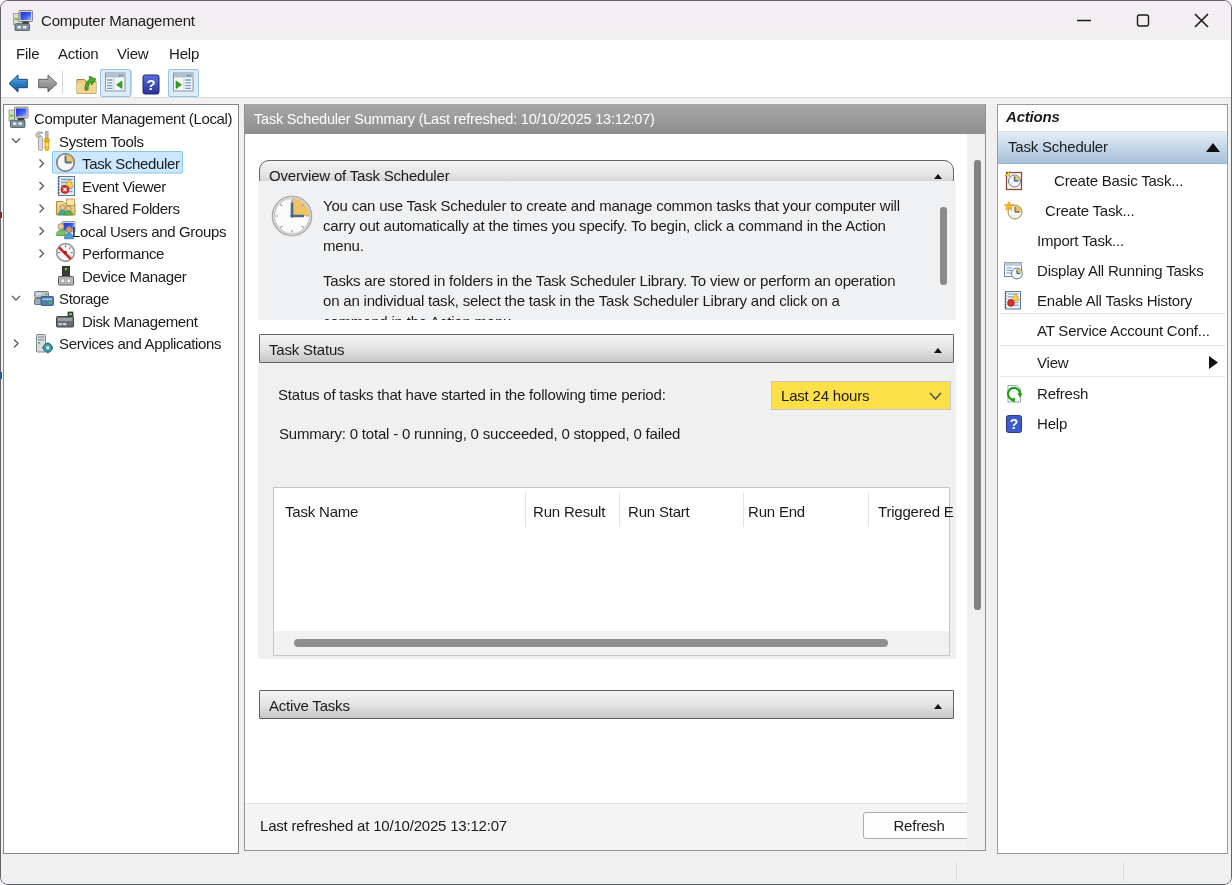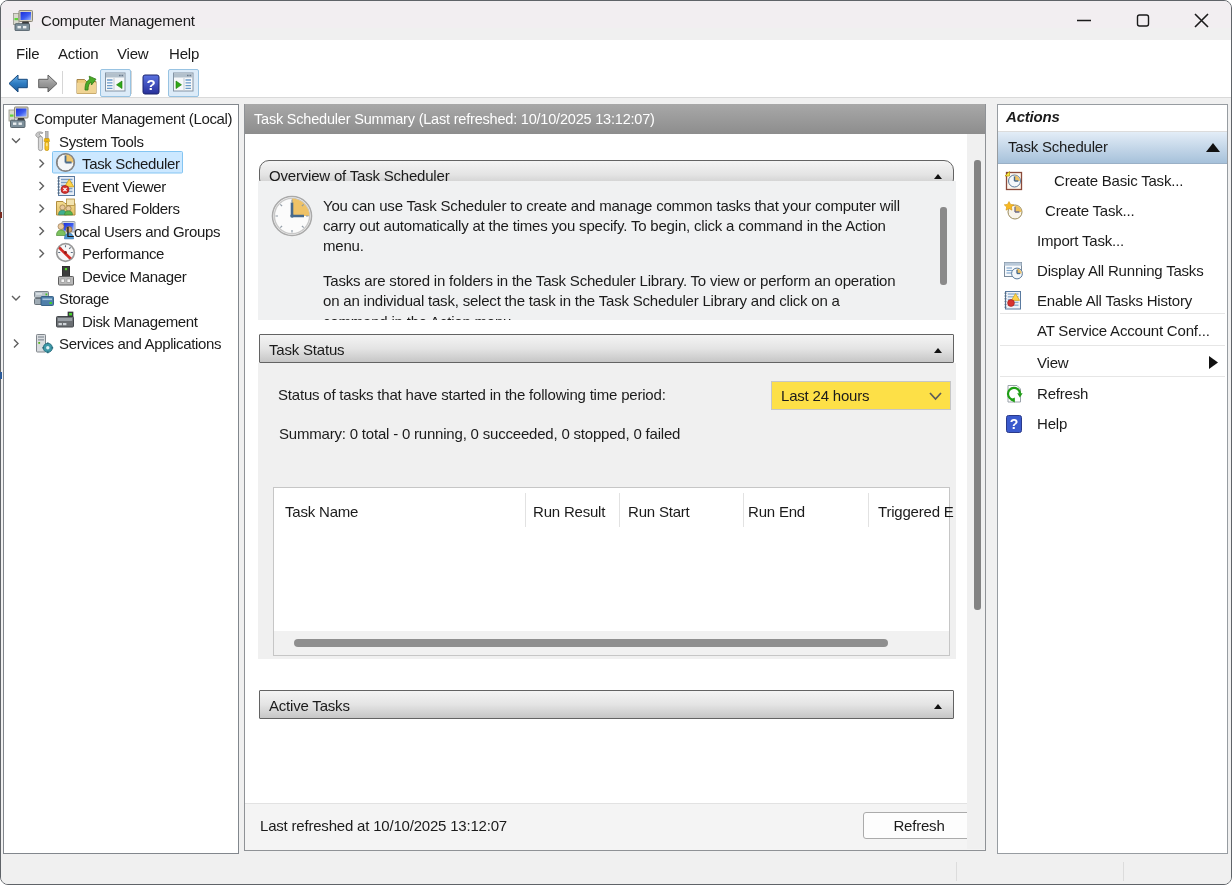--- a/index.html
+++ b/index.html
@@ -286,21 +286,21 @@
             <line x1="8.4" y1="13.8" x2="10" y2="13.8"></line>
             <line x1="17.6" y1="13.8" x2="19.2" y2="13.8"></line>
           </g>
       </g>
     </svg>
     <div class="treerow" style="left:30px;top:5px">Computer Management (Local)</div>
     <div class="treerow" style="left:55px;top:27.5px">System Tools</div>
     <div class="treerow" style="left:78px;top:50px">Task Scheduler</div>
     <div class="treerow" style="left:78px;top:72.5px">Event Viewer</div>
     <div class="treerow" style="left:78px;top:95px">Shared Folders</div>
-    <div class="treerow" style="left:62px;top:117.5px">Local Users and Groups</div>
+    <div class="treerow" style="left:68px;top:117.5px">Local Users and Groups</div>
     <div class="treerow" style="left:78px;top:140px">Performance</div>
     <div class="treerow" style="left:78px;top:162.5px">Device Manager</div>
     <div class="treerow" style="left:55px;top:185px">Storage</div>
     <div class="treerow" style="left:78px;top:207.5px">Disk Management</div>
     <div class="treerow" style="left:55px;top:230px">Services and Applications</div>
   </div>
 
   <div id="midpanel">
 
     <div class="abs" style="left:0;top:0;width:740px;height:30px;background:linear-gradient(#a8a8a8,#8d8d8d);">

